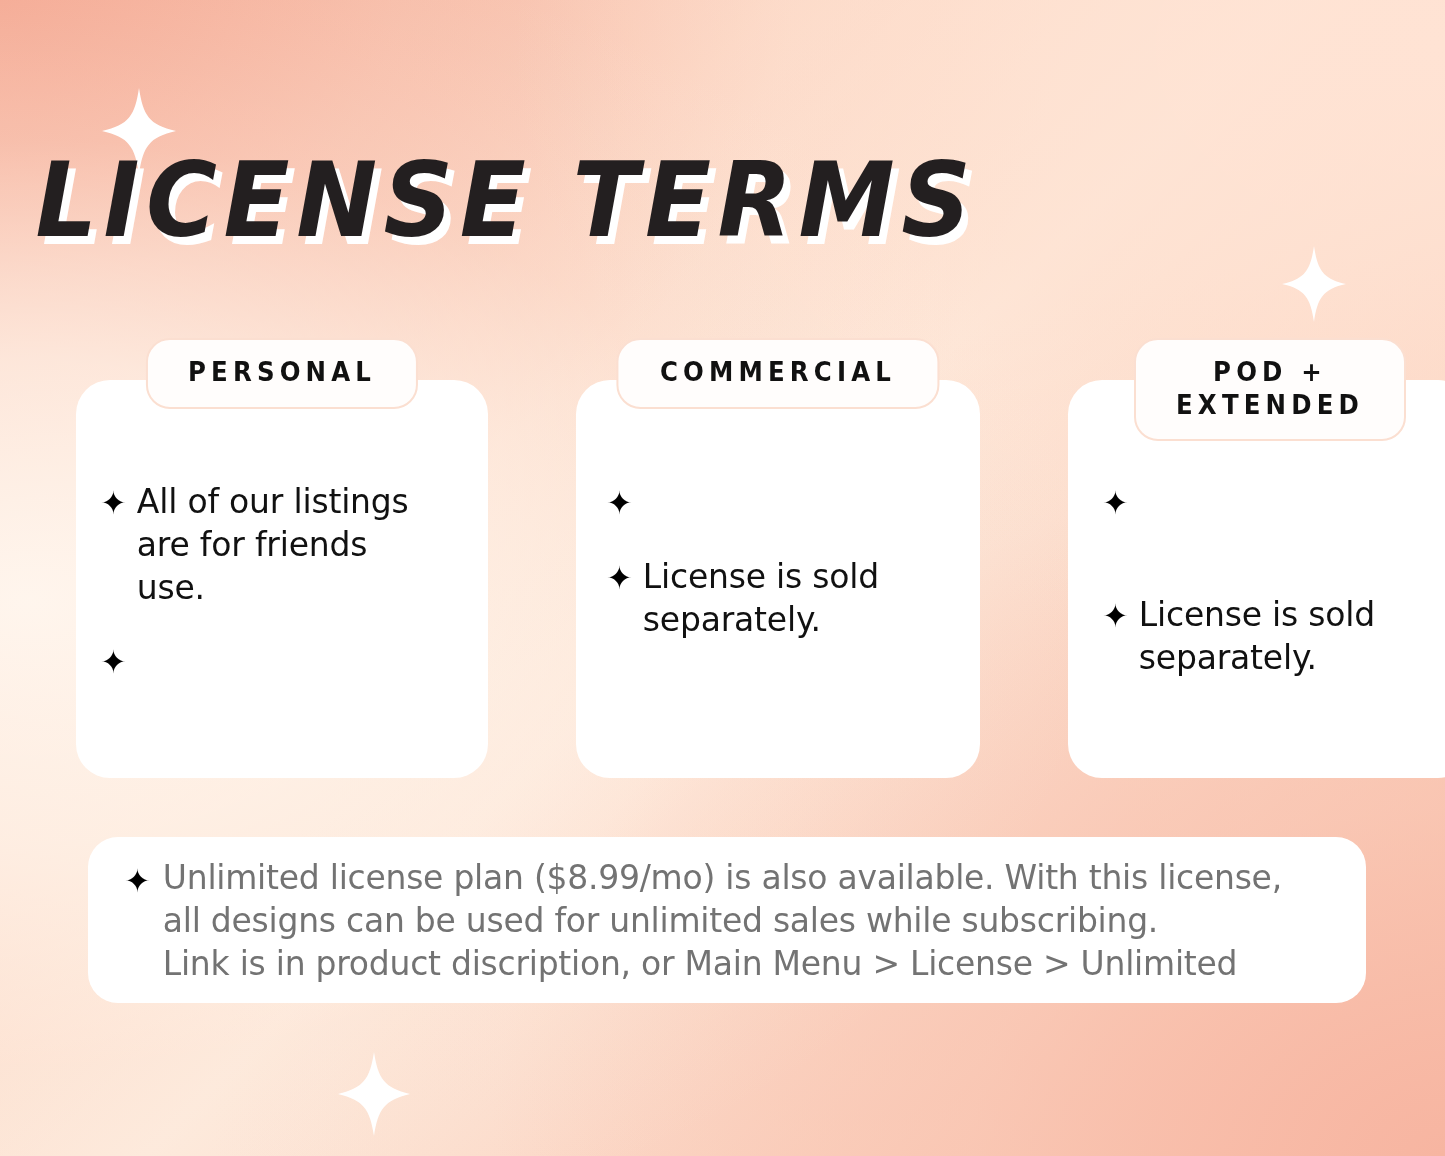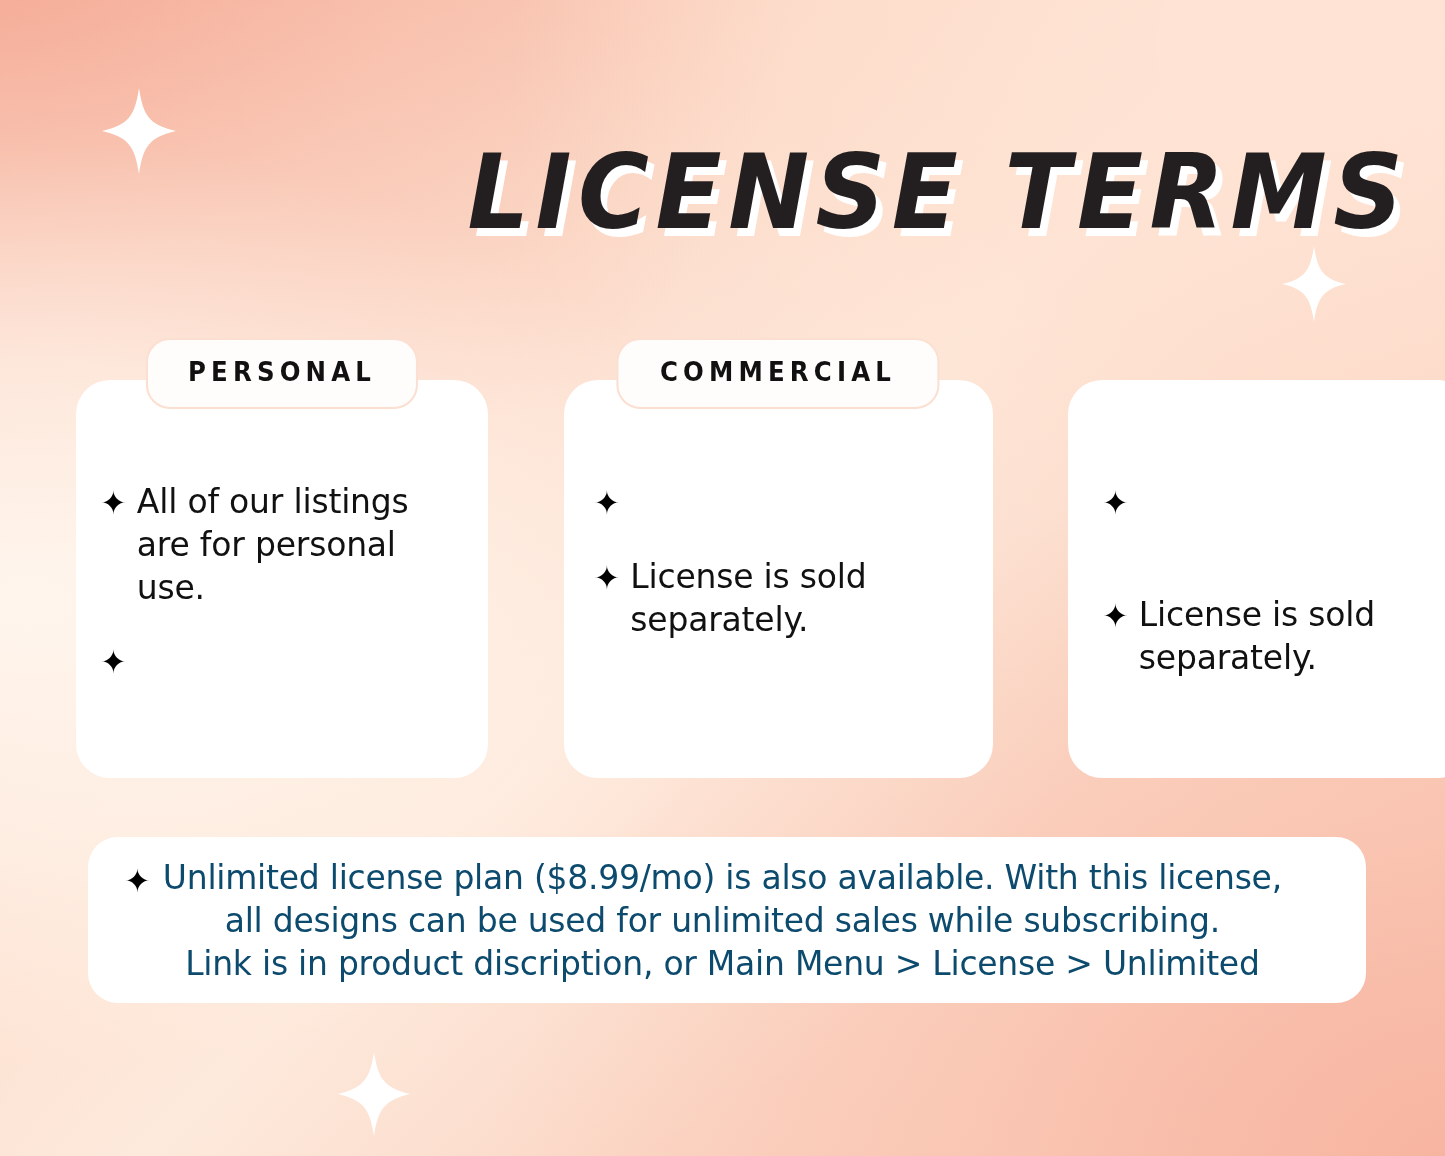--- a/index.html
+++ b/index.html
@@ -17,23 +17,22 @@
       radial-gradient(110% 100% at 100% 100%, rgba(247,181,161,1) 0%, rgba(249,196,177,0.65) 30%, rgba(251,212,196,0.1) 60%, rgba(251,212,196,0) 78%),
       linear-gradient(135deg,#F6B6A0 0%, #FCDBC9 30%, #FDEADC 50%, #FBD5C3 72%, #F8BCA6 100%);
   }
 
   
   .sparkle{position:absolute;display:block;}
   .sparkle svg{display:block;}
 
   
   .title-wrap{
-    position:absolute;left:0;right:0;top:140px;text-align:right;
+    position:absolute;left:0;right:0;top:148px;text-align:left;
     pointer-events:none;
-    padding-left:22px;
   }
   .title{
     display:inline-block;
     font-family:"DejaVu Sans", sans-serif;
     font-weight:bold;font-style:italic;
     font-size:104px;line-height:1;
     letter-spacing:7px;
     color:#231f20;
     transform:scaleX(0.93);
     text-shadow:7px 8px 0 #FFFFFF;
@@ -43,21 +42,21 @@
   .cards{
     position:absolute;left:76px;top:380px;width:1396px;height:398px;
     display:flex;justify-content:space-between;
   }
   .card{
     position:relative;
     width:412px;height:398px;
     background:#FFFFFF;
     border-radius:34px;
   }
-  .card:nth-child(2){width:404px;padding-left:25px;}
+  .card:nth-child(2){width:404px;}
   .card:nth-child(3){width:404px;}
 
   .tab{
     position:absolute;top:-42px;left:50%;transform:translateX(-50%);
     background:#FFFDFC;
     border:2px solid #FBDFD1;
     border-radius:24px;
     padding:16px 34px 18px;
     min-width:214px;
     text-align:center;
@@ -114,22 +113,22 @@
     position:absolute;left:88px;top:837px;width:1278px;height:166px;
     background:#FFFFFF;border-radius:30px;
     display:flex;align-items:center;
   }
   .banner-inner{display:flex;align-items:flex-start;padding:0 34px 0 36px;}
   .banner-mark{
     flex:0 0 auto;font-size:32px;line-height:44px;color:#000;margin-right:12px;margin-top:3px;
   }
   .banner-text{
     font-family:"DejaVu Sans", sans-serif;
-    font-size:33px;line-height:43px;color:#0c4a6e;
-    white-space:pre-line;letter-spacing:-0.25px;text-align:center;
+    font-size:33px;line-height:43px;color:#737373;
+    white-space:pre-line;letter-spacing:-0.25px;
   }
 </style>
 </head>
 <body>
 
 <div id="stage">
 
   <span class="sparkle" style="left:102px;top:88px;">
     <svg width="74" height="86" viewBox="0 0 74 86" aria-hidden="true">
       <path d="M37 0 C41 27 47 37 74 43 C47 49 41 59 37 86 C33 59 27 49 0 43 C27 37 33 27 37 0 Z" fill="#FFFFFF"></path>
@@ -153,21 +152,21 @@
   <div class="cards">
 
     <div class="card c1">
       <div class="tab">
         <span class="tab-label">PERSONAL</span>
       </div>
       <div class="card-body">
         <div class="bullet-row">
           <span class="bullet-mark">✦</span>
           <span class="bullet-text">All of our listings
-are for personal
+are for friends
 use.</span>
         </div>
         <div class="bullet-row">
           <span class="bullet-mark">✦</span>
         </div>
       </div>
     </div>
 
     <div class="card c2">
       <div class="tab">
@@ -179,20 +178,24 @@
         </div>
         <div class="bullet-row">
           <span class="bullet-mark">✦</span>
           <span class="bullet-text">License is sold
 separately.</span>
         </div>
       </div>
     </div>
 
     <div class="card c3">
+      <div class="tab">
+        <span class="tab-label">POD +
+EXTENDED</span>
+      </div>
       <div class="card-body">
         <div class="bullet-row">
           <span class="bullet-mark">✦</span>
         </div>
         <div class="bullet-row">
           <span class="bullet-mark">✦</span>
           <span class="bullet-text">License is sold
 separately.</span>
         </div>
       </div>

